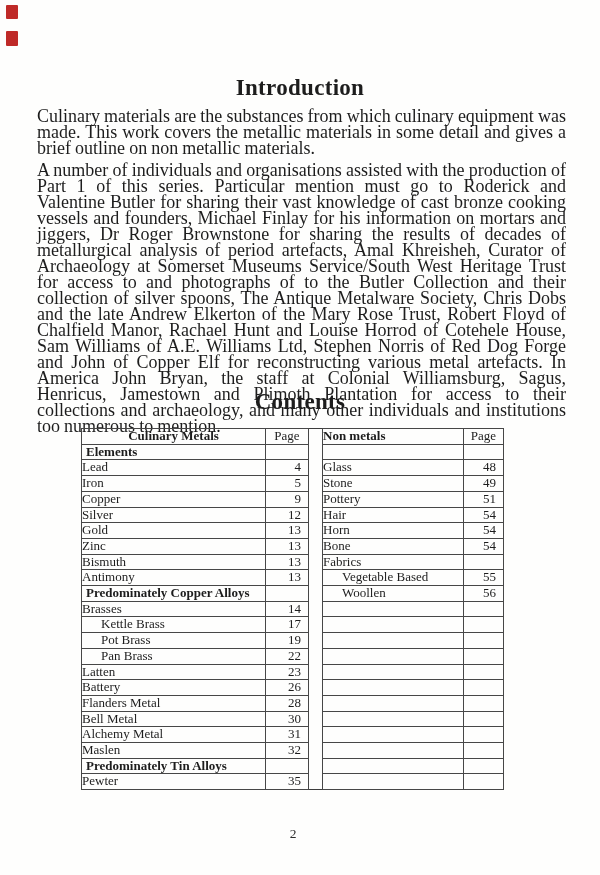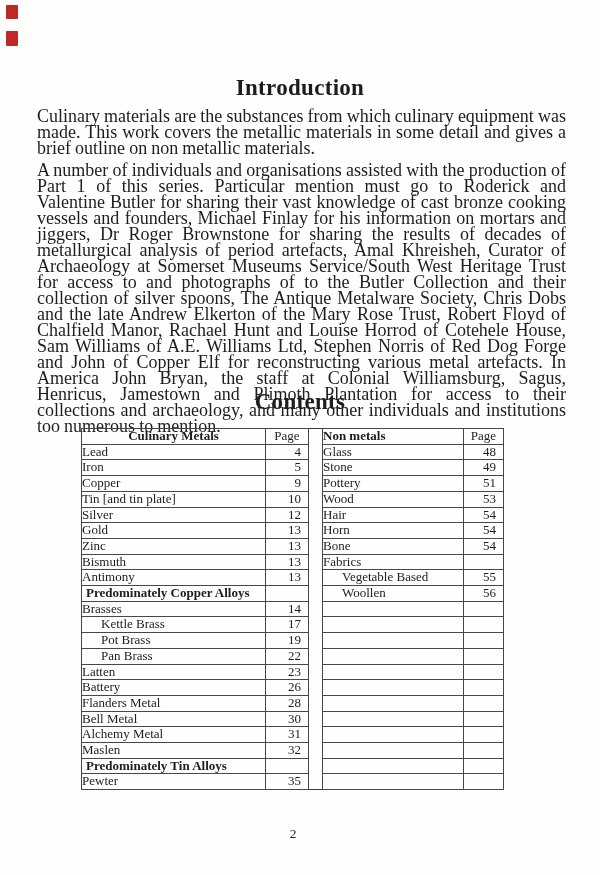--- a/index.html
+++ b/index.html
@@ -88,20 +88,27 @@
       <tr>
         <th class="b ctr">Culinary Metals</th>
         <th class="ctr">Page</th>
         <th class="spacer"></th>
         <th class="b i1">Non metals</th>
         <th class="ctr">Page</th>
       </tr>
     </thead>
     <tbody>
         <tr>
+          <td class="i0 b">Elements</td>
+          <td class="pg"></td>
+          <td class="spacer"></td>
+          <td class="i1"></td>
+          <td class="pg"></td>
+        </tr>
+        <tr>
           <td class="i1">Lead</td>
           <td class="pg">4</td>
           <td class="spacer"></td>
           <td class="i1">Glass</td>
           <td class="pg">48</td>
         </tr>
         <tr>
           <td class="i1">Iron</td>
           <td class="pg">5</td>
           <td class="spacer"></td>
@@ -109,27 +116,20 @@
           <td class="pg">49</td>
         </tr>
         <tr>
           <td class="i1">Copper</td>
           <td class="pg">9</td>
           <td class="spacer"></td>
           <td class="i1">Pottery</td>
           <td class="pg">51</td>
         </tr>
         <tr>
-          <td class="i1">Tin [and tin plate]</td>
-          <td class="pg">10</td>
-          <td class="spacer"></td>
-          <td class="i1">Wood</td>
-          <td class="pg">53</td>
-        </tr>
-        <tr>
           <td class="i1">Silver</td>
           <td class="pg">12</td>
           <td class="spacer"></td>
           <td class="i1">Hair</td>
           <td class="pg">54</td>
         </tr>
         <tr>
           <td class="i1">Gold</td>
           <td class="pg">13</td>
           <td class="spacer"></td>

